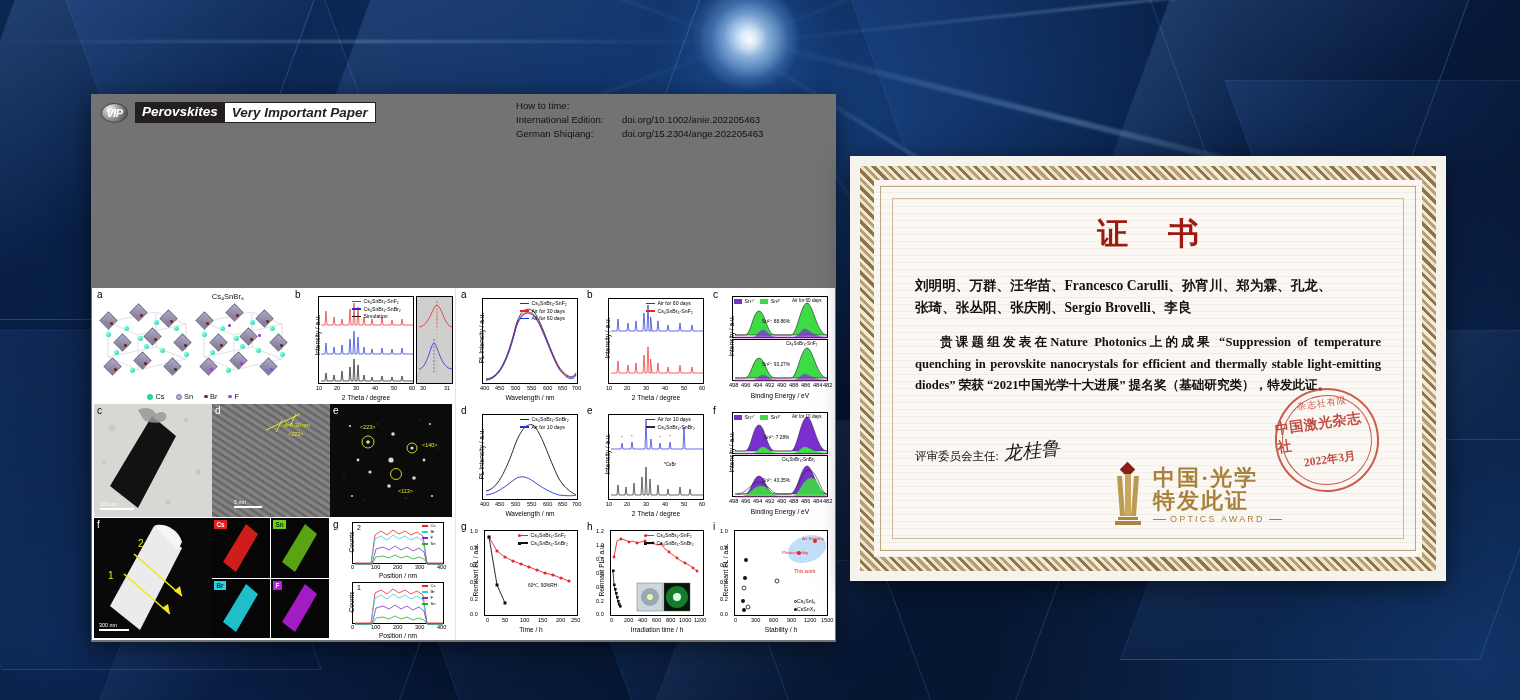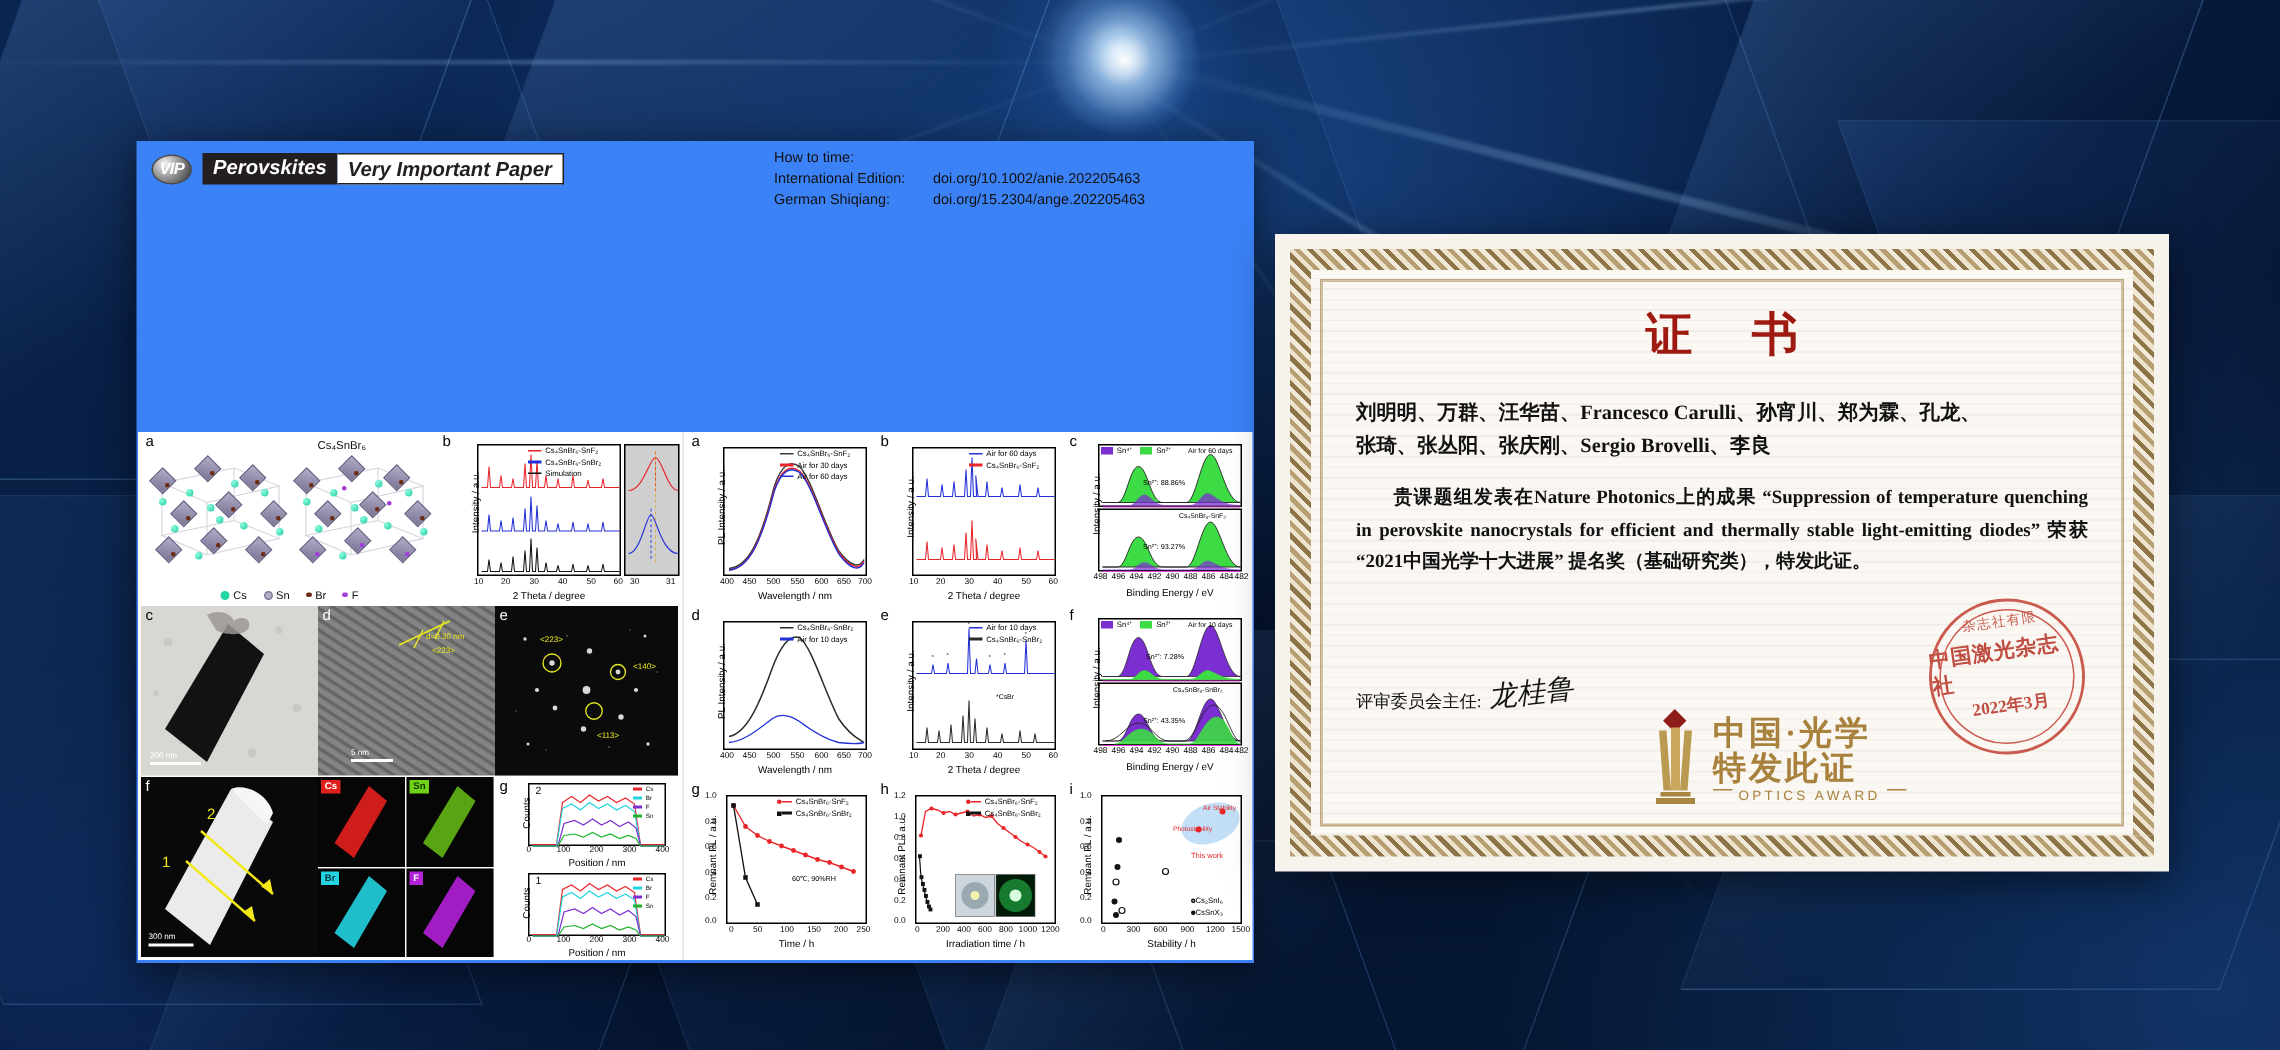--- a/index.html
+++ b/index.html
@@ -36,21 +36,21 @@
   #bg .glow {
     position: absolute;
     border-radius: 50%;
     background: radial-gradient(circle, rgba(255,255,255,0.95) 0%, rgba(190,225,255,0.55) 25%, rgba(90,160,240,0.18) 55%, rgba(0,0,0,0) 75%);
   }
 
   
   #paper {
     position: absolute;
     left: 91px; top: 94px; width: 745px; height: 548px;
-    background: #3b82f6;
+    background: #737373;
     box-shadow: 0 6px 26px rgba(0,0,0,0.55);
     padding: 8px 10px 0 10px;
     overflow: hidden;
   }
   .vip-row { display: flex; align-items: center; gap: 7px; }
   .vip-badge {
     width: 27px; height: 20px; border-radius: 50%;
     background: radial-gradient(circle at 32% 28%, #f4f4f4 0%, #9b9b9b 42%, #303030 100%);
     color: #fff; font-style: italic; font-weight: 700; font-size: 11px;
     display: flex; align-items: center; justify-content: center;
@@ -166,21 +166,21 @@
     border-image: repeating-linear-gradient(45deg,
         #b79f73 0px, #b79f73 3px,
         #f2ead9 3px, #f2ead9 6px,
         #8d7449 6px, #8d7449 9px,
         #ede2cc 9px, #ede2cc 12px) 14;
     padding: 6px;
   }
   .cert-inner2 {
     position: relative; width: 100%; height: 100%;
     border: 1.5px solid #bda882;
-    padding: 0;
+    padding: 11px;
   }
   .cert-inner3 {
     position: relative; width: 100%; height: 100%;
     border: 1px solid #cdbb9a;
     overflow: hidden;
   }
   .cert-title {
     margin-top: 14px; text-align: center;
     font-family: "Liberation Serif", serif;
     font-size: 31px; font-weight: 700; color: #9e1a10;
@@ -211,21 +211,21 @@
     background: #8e1c18; transform: rotate(45deg);
   }
   .trophy-svg { position: absolute; left: 0; top: 8px; }
   .award-text { line-height: 1.05; }
   .award-cn1, .award-cn2 {
     font-family: "Liberation Serif", serif; font-weight: 700;
     font-size: 22px; color: #a8813c; letter-spacing: 2px;
   }
   .award-en {
     font-size: 9px; color: #a8813c; letter-spacing: 2.2px; margin-top: 3px;
-    display: flex; align-items: flex-start; gap: 4px;
+    display: flex; align-items: center; gap: 4px;
   }
   .award-en .dash { display: inline-block; width: 13px; height: 1px; background: #a8813c; }
 
   .seal {
     position: absolute; right: 24px; bottom: 46px;
     width: 104px; height: 104px; border-radius: 50%;
     border: 2.5px solid #c0392b; opacity: 0.82;
     display: flex; flex-direction: column; align-items: center; justify-content: center;
     transform: rotate(-8deg);
   }

